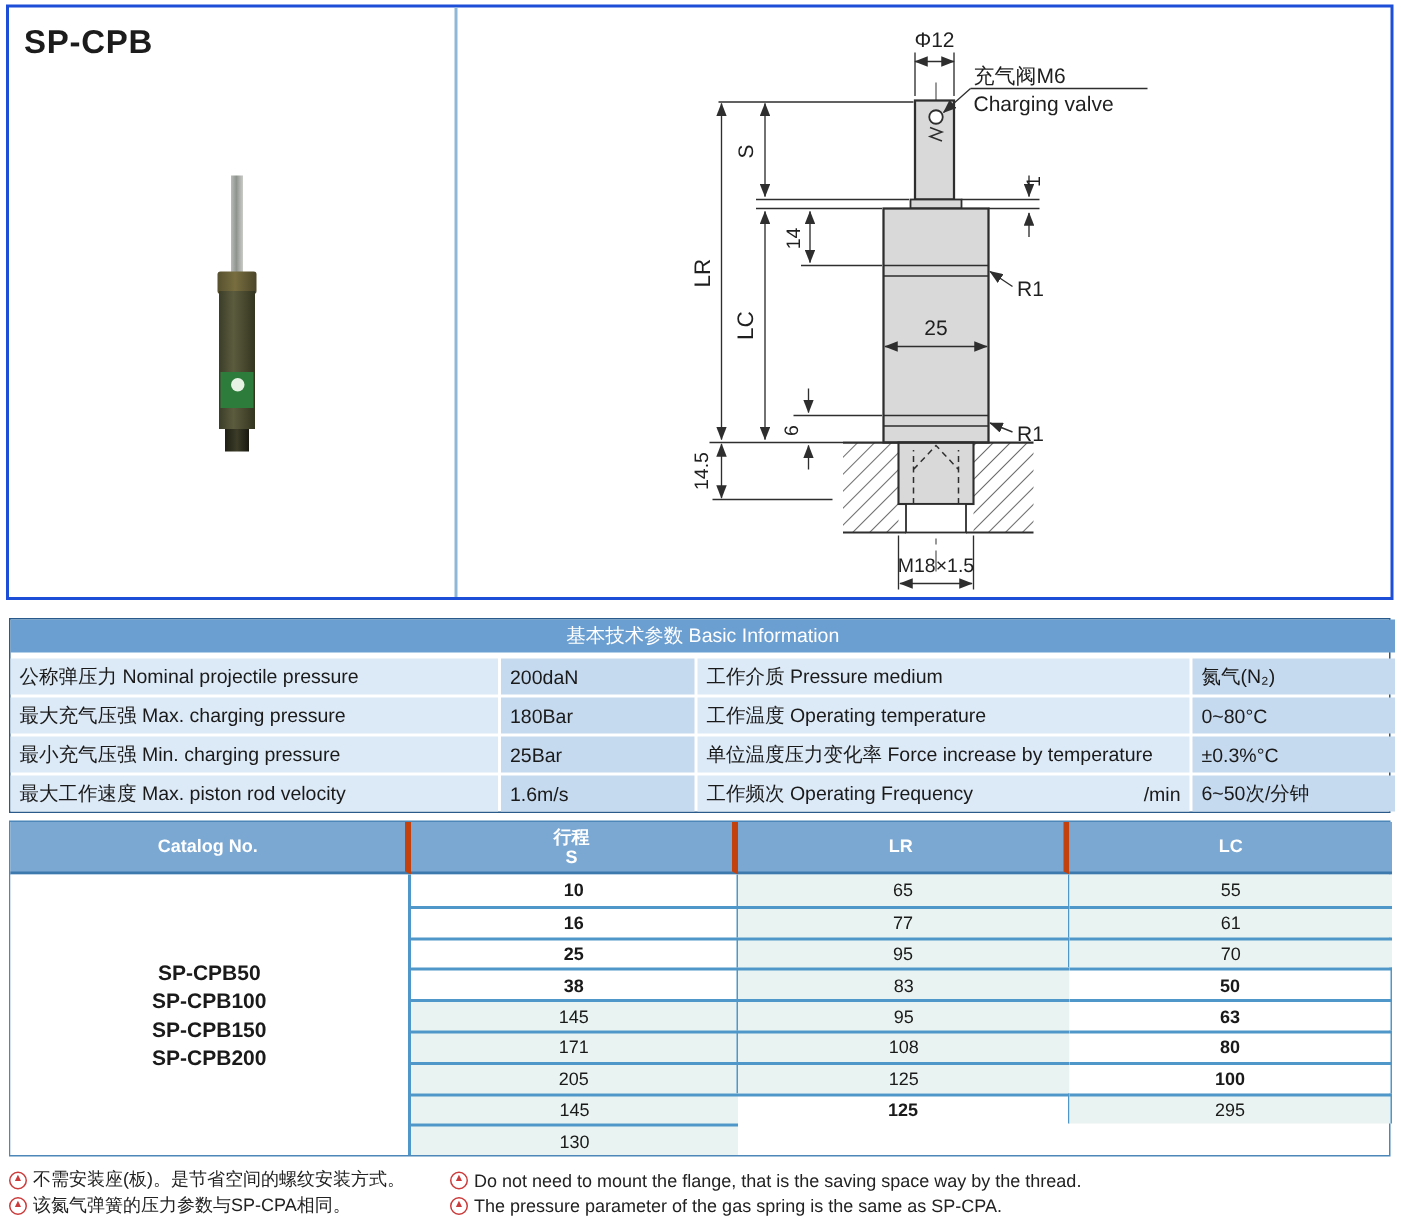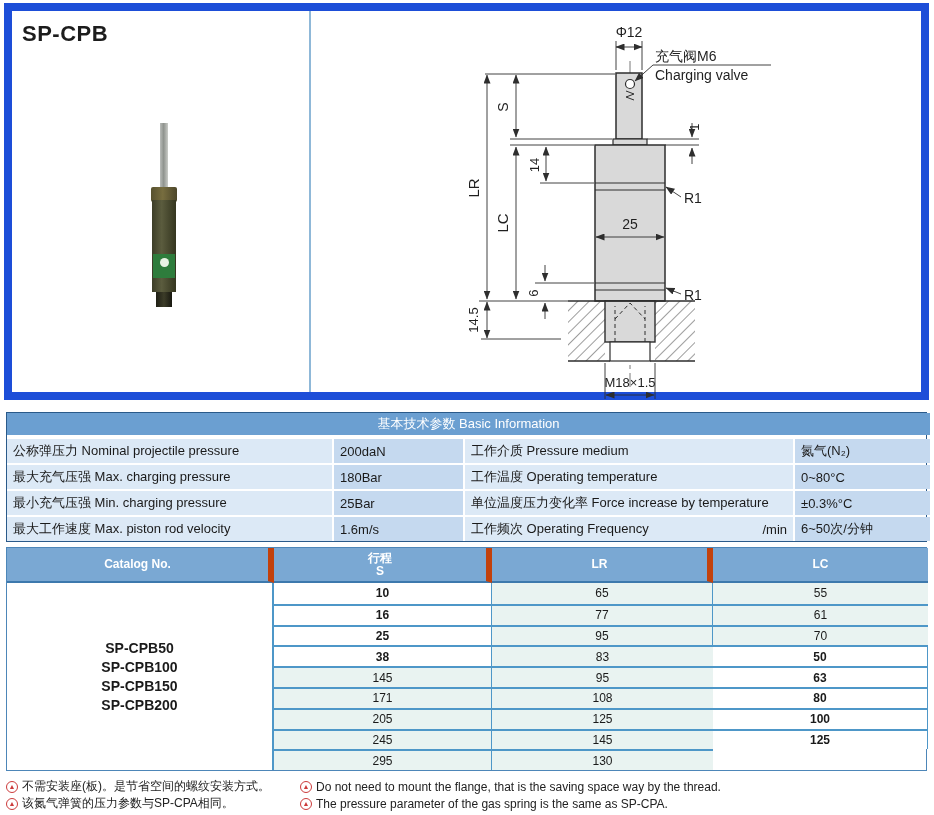--- a/index.html
+++ b/index.html
@@ -2,21 +2,21 @@
 <html><head>
 <meta charset="utf-8">
 <style>
   * { margin:0; padding:0; box-sizing:border-box; }
   html,body { background:#ffffff; }
   body { font-family:"Liberation Sans","DejaVu Sans",sans-serif; color:#1a1a1a; }
   .page { position:relative; width:934px; height:815px; background:#fff; overflow:hidden; }
 
   
   .topbox { position:absolute; left:4px; top:3px; width:925px; height:397px;
-            border:8px solid #1d4ed8; background:#fff; }
+            border:2px solid #1d4ed8; background:#fff; }
   .leftpanel { position:absolute; left:0; top:0; width:299px; height:100%;
                border-right:2px solid #8fb8d8; }
   .title { position:absolute; left:10px; top:10px; font-size:22px; font-weight:bold; color:#1c1c1c; letter-spacing:0.5px; }
 
   
   .photo { position:absolute; left:0; top:0; width:299px; height:397px; }
   .ph-rod  { position:absolute; left:148px; top:112px; width:8px;  height:66px;
              background:linear-gradient(90deg,#b9bcb9,#8f938e 45%,#caccc8); }
   .ph-cap  { position:absolute; left:139px; top:176px; width:26px; height:15px;
              background:linear-gradient(90deg,#57512f,#776d3f 45%,#4c462a); border-radius:2px; }
@@ -42,21 +42,21 @@
   .basic .val { background:#c5d9ef; display:flex; align-items:center; padding:12px 6px; }
   .basic .lab.split { justify-content:space-between; }
 
   
   .cat { position:absolute; left:6px; top:547px; width:921px;
          display:grid; grid-template-columns:267px 218px 221px 215px;
          grid-template-rows:35px repeat(9, 20.8px);
          border:1px solid #4d86b8; font-size:12px; }
   .cat .h { background:#7aa8d3; color:#fff; font-weight:bold;
             display:flex; flex-direction:column; align-items:center; justify-content:center;
-            border-right:6px solid #c2410c; border-bottom:2px solid #3d79ad; line-height:13px; }
+            border-right:4px solid #c2410c; border-bottom:2px solid #3d79ad; line-height:13px; }
   .cat .models { grid-row:2 / span 9; background:#fff;
                  display:flex; flex-direction:column; align-items:center; justify-content:center;
                  font-size:14px; font-weight:bold; line-height:19px;
                  border-right:2px solid #4e97c8; }
   .cat .c { display:flex; align-items:center; justify-content:center;
             border-top:2px solid #4e97c8; border-right:1px solid #4e97c8; }
   .cat .c.first { border-top:none; }
   .cat .s  { background:#ffffff; font-weight:bold; }
   .cat .v  { background:#e9f3f1; }
   .cat .last { border-right:none; }
@@ -237,21 +237,20 @@
 
     <div class="c s">63</div>
     <div class="c v">171</div>
     <div class="c v last">108</div>
 
     <div class="c s">80</div>
     <div class="c v">205</div>
     <div class="c v last">125</div>
 
     <div class="c s">100</div>
-    <div class="c v">245</div>
     <div class="c v last">145</div>
 
     <div class="c s">125</div>
     <div class="c v">295</div>
     <div class="c v last">130</div>
   </div>
 
   <div class="notes-cn">
     <div class="note">
       <span class="bell">

